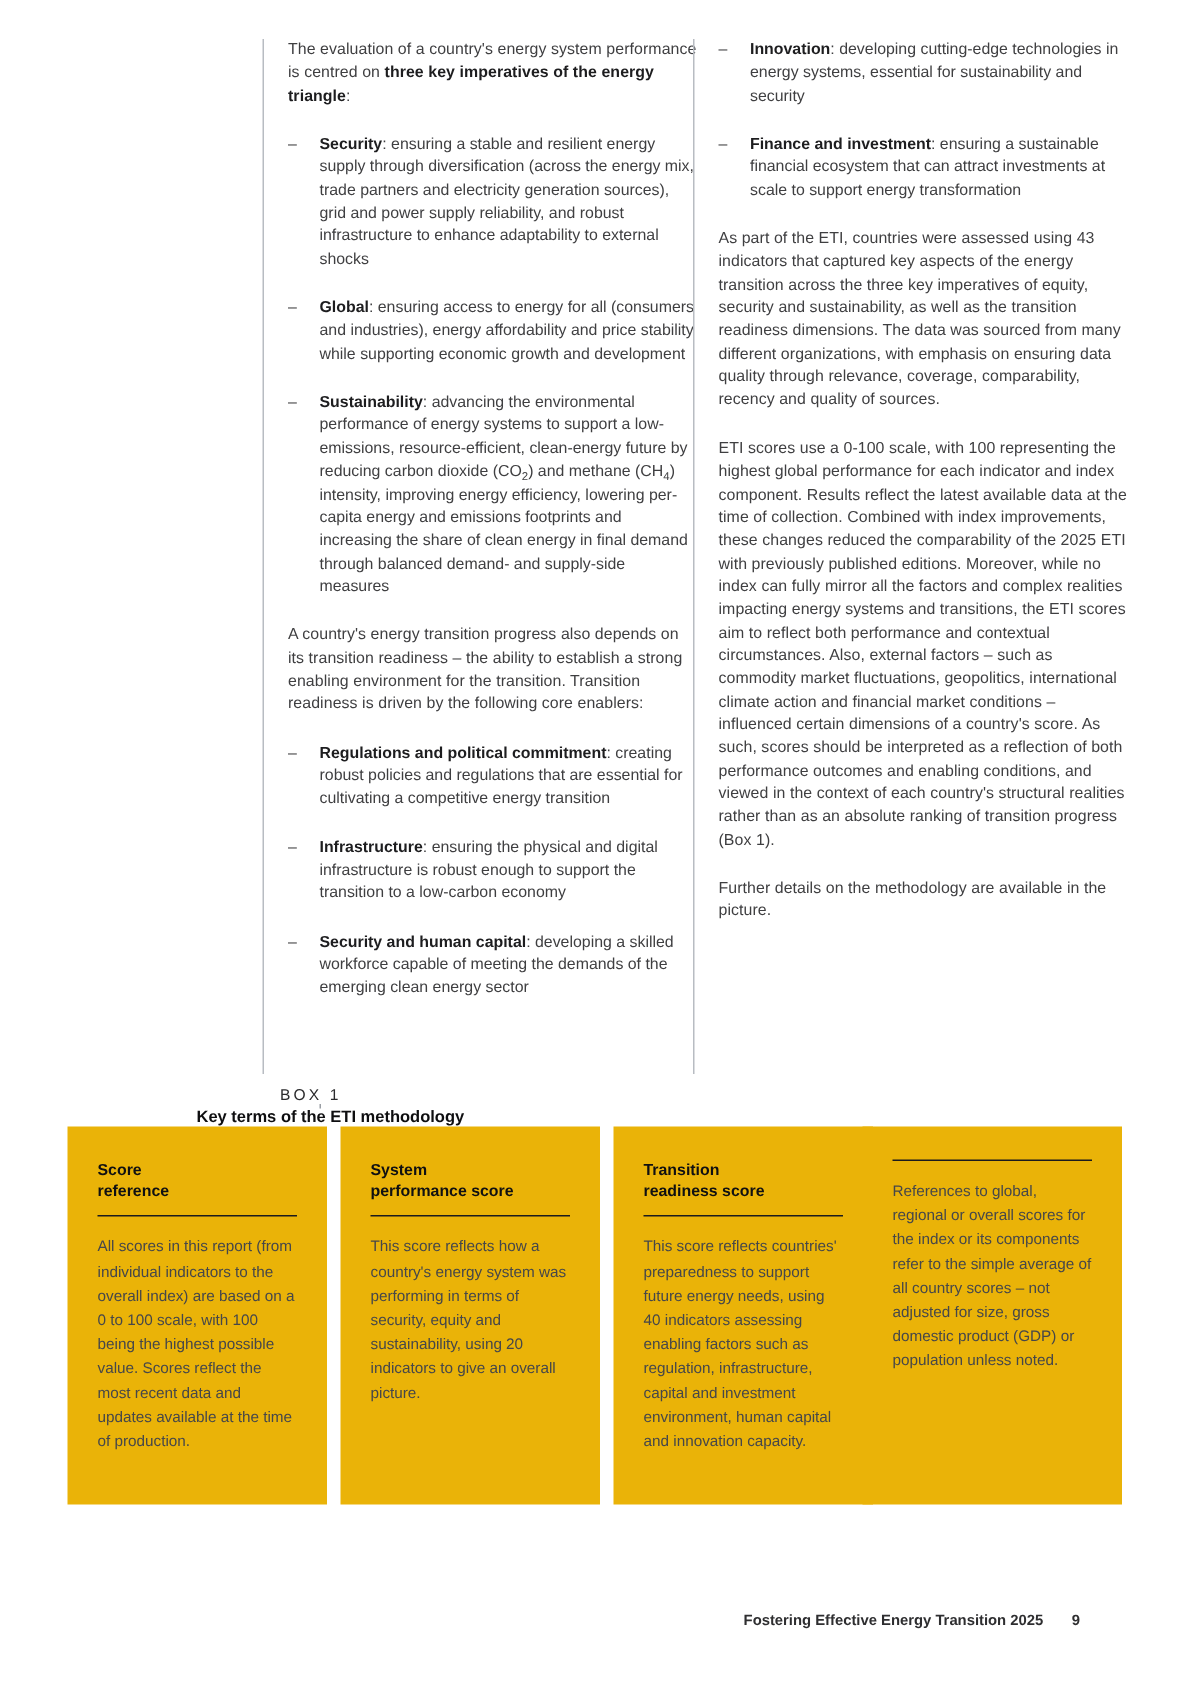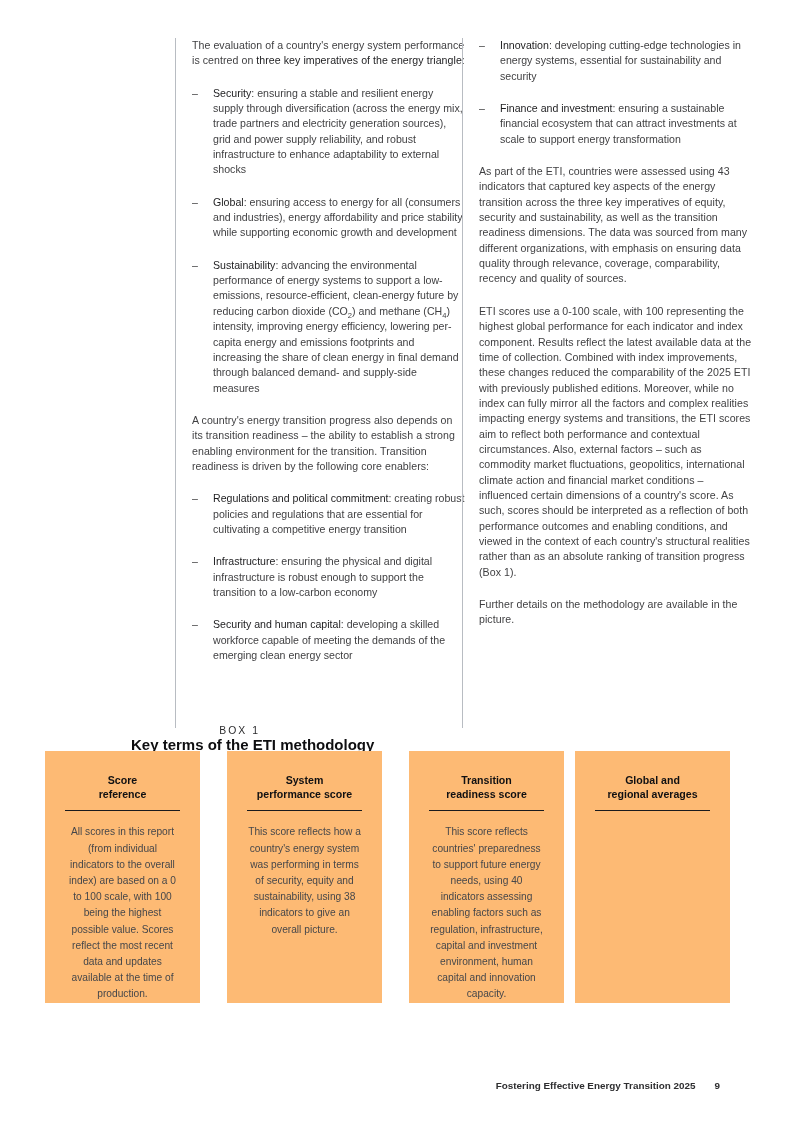--- a/index.html
+++ b/index.html
@@ -11,21 +11,21 @@
     font-family: "Liberation Sans", sans-serif;
     color: #3c3c3c;
     position: relative;
     overflow: hidden;
   }
 
   
   .columns {
     position: absolute;
     left: 175px;
-    top: 38px;
+    top: 26px;
     width: 580px;
     height: 690px;
   }
   .col {
     position: absolute;
     top: 0;
     width: 290px;
     height: 690px;
     padding-left: 16px;
     border-left: 1px solid #b8bcc2;
@@ -53,21 +53,21 @@
     font-size: 10.6px;
     line-height: 15.35px;
     color: #3f3f41;
   }
   ul.dashlist li .dash {
     position: absolute;
     left: 0;
     top: 0;
     color: #3f3f41;
   }
-  b, .bold { font-weight: normal; color: #1d1d1f; }
+  b, .bold { font-weight: bold; color: #1d1d1f; }
   sub { font-size: 7.6px; line-height: 0; }
 
   
   .box-header {
     position: absolute;
     left: 118px;
     top: 725px;
     height: 26px;
     display: flex;
     align-items: center;
@@ -79,43 +79,42 @@
     color: #2b2b2d;
     padding-right: 13px;
     white-space: nowrap;
   }
   .box-divider {
     width: 1px;
     height: 26px;
     background: #9a9ea4;
   }
   .box-title {
-    font-size: 15px;
+    font-size: 11px;
     font-weight: bold;
     color: #0e0e10;
     padding-left: 13px;
     white-space: nowrap;
   }
 
   
   .cards {
     position: absolute;
     left: 45px;
     top: 751px;
     width: 703px;
     height: 252px;
   }
   .card {
     position: absolute;
     top: 0;
-    width: 155px;
+    width: 173px;
     height: 252px;
-    background: #fdba74;
+    background: #eab308;
     padding: 22px 20px 0 20px;
-    text-align: center;
   }
   .card:nth-child(1) { left: 0px; }
   .card:nth-child(2) { left: 182px; }
   .card:nth-child(3) { left: 364px; }
   .card:nth-child(4) { left: 530px; }
 
   .card-title {
     font-size: 10.6px;
     font-weight: bold;
     line-height: 14.2px;
@@ -137,21 +136,21 @@
 
   
   .footer {
     position: absolute;
     left: 0;
     top: 1075px;
     width: 765px;
     height: 20px;
     display: flex;
     justify-content: flex-end;
-    align-items: center;
+    align-items: flex-start;
     padding-right: 45px;
   }
   .footer-title {
     font-size: 9.9px;
     font-weight: bold;
     color: #2e2e30;
   }
   .footer-page {
     font-size: 9.9px;
     font-weight: bold;
@@ -212,33 +211,32 @@
     <div class="card-title">Score
 reference</div>
     <div class="card-rule"></div>
     <p class="card-body">All scores in this report (from individual indicators to the overall index) are based on a 0 to 100 scale, with 100 being the highest possible value. Scores reflect the most recent data and updates available at the time of production.</p>
   </div>
 
   <div class="card">
     <div class="card-title">System
 performance score</div>
     <div class="card-rule"></div>
-    <p class="card-body">This score reflects how a country's energy system was performing in terms of security, equity and sustainability, using 38 indicators to give an overall picture.</p>
+    <p class="card-body">This score reflects how a country's energy system was performing in terms of security, equity and sustainability, using 20 indicators to give an overall picture.</p>
   </div>
 
   <div class="card">
     <div class="card-title">Transition
 readiness score</div>
     <div class="card-rule"></div>
     <p class="card-body">This score reflects countries' preparedness to support future energy needs, using 40 indicators assessing enabling factors such as regulation, infrastructure, capital and investment environment, human capital and innovation capacity.</p>
   </div>
 
   <div class="card">
-    <div class="card-title">Global and
-regional averages</div>
-    <div class="card-rule"></div>
+    <div class="card-rule"></div>
+    <p class="card-body">References to global, regional or overall scores for the index or its components refer to the simple average of all country scores – not adjusted for size, gross domestic product (GDP) or population unless noted.</p>
   </div>
 </div>
 
 <div class="footer">
   <span class="footer-title">Fostering Effective Energy Transition 2025</span>
   <span class="footer-page">9</span>
 </div>
 
 </body></html>

